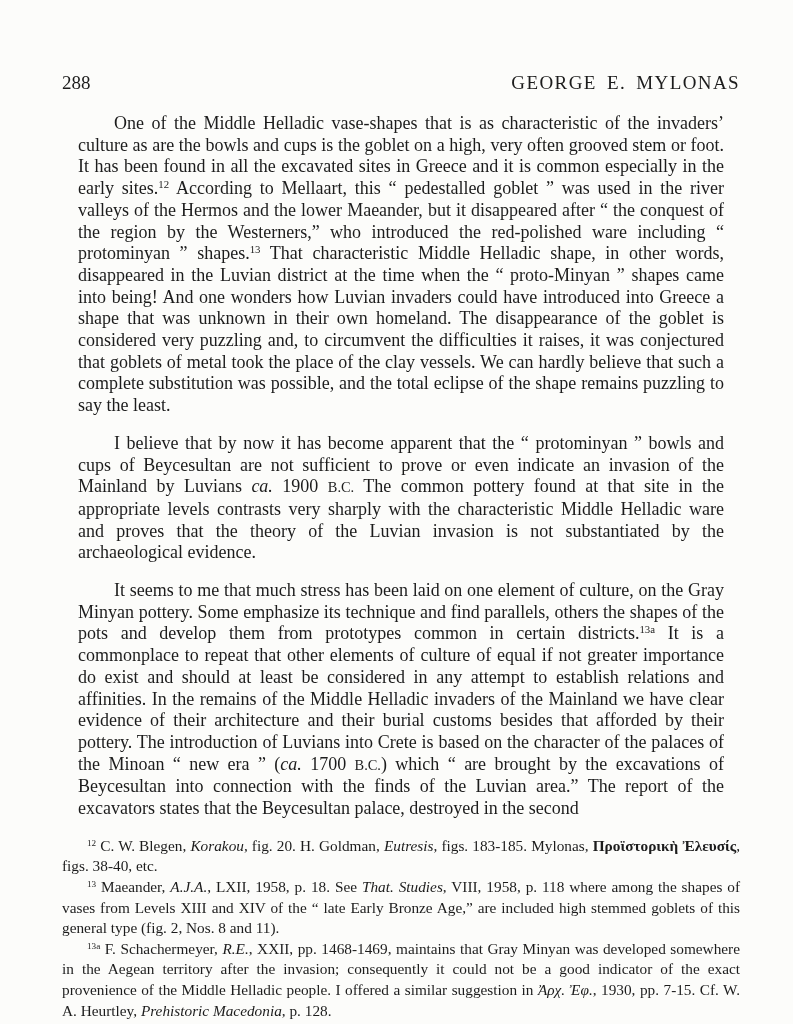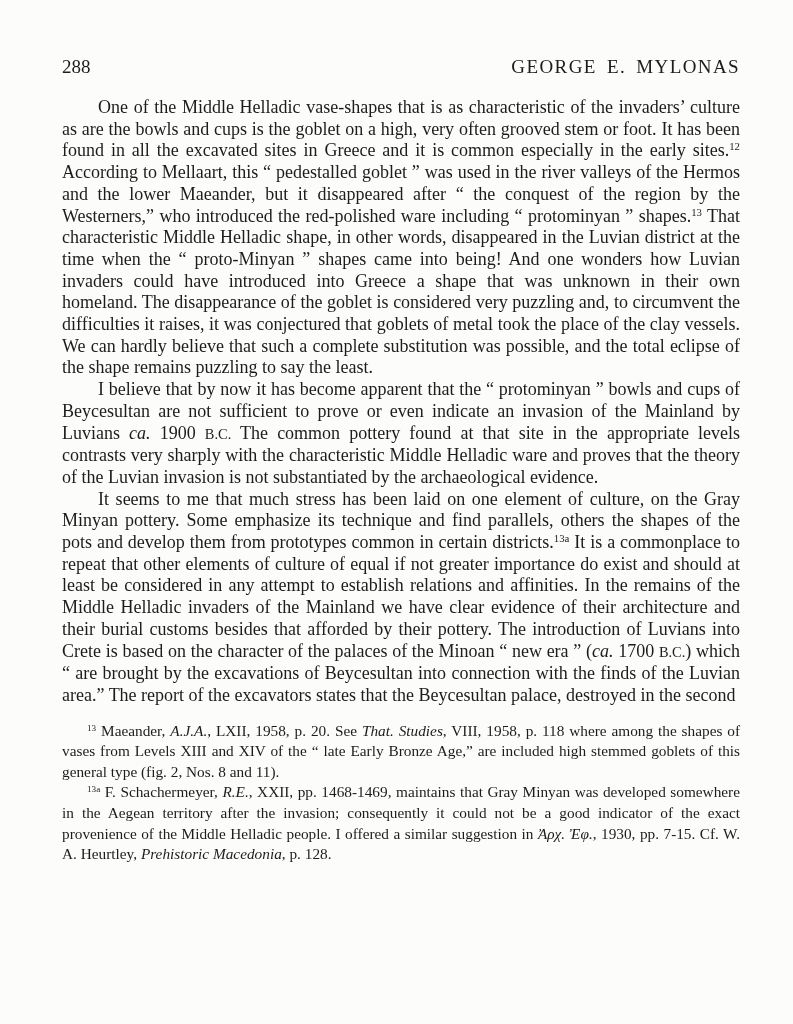--- a/index.html
+++ b/index.html
@@ -15,35 +15,36 @@
   .content {
     position: absolute;
     left: 62px;
     top: 56px;
     width: 678px;
   }
   .page-header {
     position: relative;
     height: 24px;
     margin-bottom: 17px;
+    margin-top: 16px;
   }
   .page-number {
     position: absolute;
     left: 0;
     top: 0;
     font-size: 19px;
   }
   .running-head {
     text-align: right;
     font-size: 19px;
     letter-spacing: 1.4px;
     word-spacing: 4px;
   }
   .body-para {
-    margin: 0;
+    margin: 16px;
     font-size: 18px;
     line-height: 21.7px;
     text-align: justify;
     text-indent: 36px;
   }
   .footnotes {
     margin-top: 14px;
   }
   .fn {
     margin: 0;
@@ -72,18 +73,19 @@
       <div class="running-head">GEORGE E. MYLONAS</div>
     </header>
 
     <main>
         <p class="body-para"><span>One of the Middle Helladic vase-shapes that is as characteristic of the invaders’ culture as are the bowls and cups is the goblet on a high, very often grooved stem or foot.  It has been found in all the excavated sites in Greece and it is common especially in the early sites.</span><span class="sup">12</span><span>  According to Mellaart, this “ pedestalled goblet ” was used in the river valleys of the Hermos and the lower Maeander, but it disappeared after “ the conquest of the region by the Westerners,” who introduced the red-polished ware including “ protominyan ” shapes.</span><span class="sup">13</span><span>  That characteristic Middle Helladic shape, in other words, disappeared in the Luvian district at the time when the “ proto-Minyan ” shapes came into being!  And one wonders how Luvian invaders could have introduced into Greece a shape that was unknown in their own homeland.  The disappearance of the goblet is considered very puzzling and, to circumvent the difficulties it raises, it was conjectured that goblets of metal took the place of the clay vessels.  We can hardly believe that such a complete substitution was possible, and the total eclipse of the shape remains puzzling to say the least.</span></p>
         <p class="body-para"><span>I believe that by now it has become apparent that the “ protominyan ” bowls and cups of Beycesultan are not sufficient to prove or even indicate an invasion of the Mainland by Luvians </span><span class="i">ca.</span><span> 1900 </span><span class="sc">B.C.</span><span>  The common pottery found at that site in the appropriate levels contrasts very sharply with the characteristic Middle Helladic ware and proves that the theory of the Luvian invasion is not substantiated by the archaeological evidence.</span></p>
         <p class="body-para"><span>It seems to me that much stress has been laid on one element of culture, on the Gray Minyan pottery.  Some emphasize its technique and find parallels, others the shapes of the pots and develop them from prototypes common in certain districts.</span><span class="sup">13a</span><span>  It is a commonplace to repeat that other elements of culture of equal if not greater importance do exist and should at least be considered in any attempt to establish relations and affinities.  In the remains of the Middle Helladic invaders of the Mainland we have clear evidence of their architecture and their burial customs besides that afforded by their pottery.  The introduction of Luvians into Crete is based on the character of the palaces of the Minoan “ new era ” (</span><span class="i">ca.</span><span> 1700 </span><span class="sc">B.C.</span><span>) which “ are brought by the excavations of Beycesultan into connection with the finds of the Luvian area.”  The report of the excavators states that the Beycesultan palace, destroyed in the second</span></p>
       </main>
 
     <section class="footnotes">
-        <p class="fn"><span class="sup">13</span><span> Maeander, </span><span class="i">A.J.A.</span><span>, LXII, 1958, p. 20.  See </span><span class="i">That. Studies</span><span>, VIII, 1958, p. 118 where among the shapes of vases from Levels XIII and XIV of the “ late Early Bronze Age,” are included high stemmed goblets of this general type (fig. 2, Nos. 8 and 11).</span></p>
+        <p class="fn"><span class="sup">12</span><span> C. W. Blegen, </span><span class="i">Korakou</span><span>, fig. 20.  H. Goldman, </span><span class="i">Eutresis</span><span>, figs. 183-185.  Mylonas, </span><span class="b">Προϊστορικὴ Ἐλευσίς</span><span>, figs. 38-40, etc.</span></p>
+        <p class="fn"><span class="sup">13</span><span> Maeander, </span><span class="i">A.J.A.</span><span>, LXII, 1958, p. 18.  See </span><span class="i">That. Studies</span><span>, VIII, 1958, p. 118 where among the shapes of vases from Levels XIII and XIV of the “ late Early Bronze Age,” are included high stemmed goblets of this general type (fig. 2, Nos. 8 and 11).</span></p>
         <p class="fn"><span class="sup">13a</span><span> F. Schachermeyer, </span><span class="i">R.E.</span><span>, XXII, pp. 1468-1469, maintains that Gray Minyan was developed somewhere in the Aegean territory after the invasion; consequently it could not be a good indicator of the exact provenience of the Middle Helladic people.  I offered a similar suggestion in </span><span class="i">Ἀρχ. Ἐφ.</span><span>, 1930, pp. 7-15.  Cf. W. A. Heurtley, </span><span class="i">Prehistoric Macedonia</span><span>, p. 128.</span></p>
       </section>
 
   </div>
 </div>
 
 </body></html>

